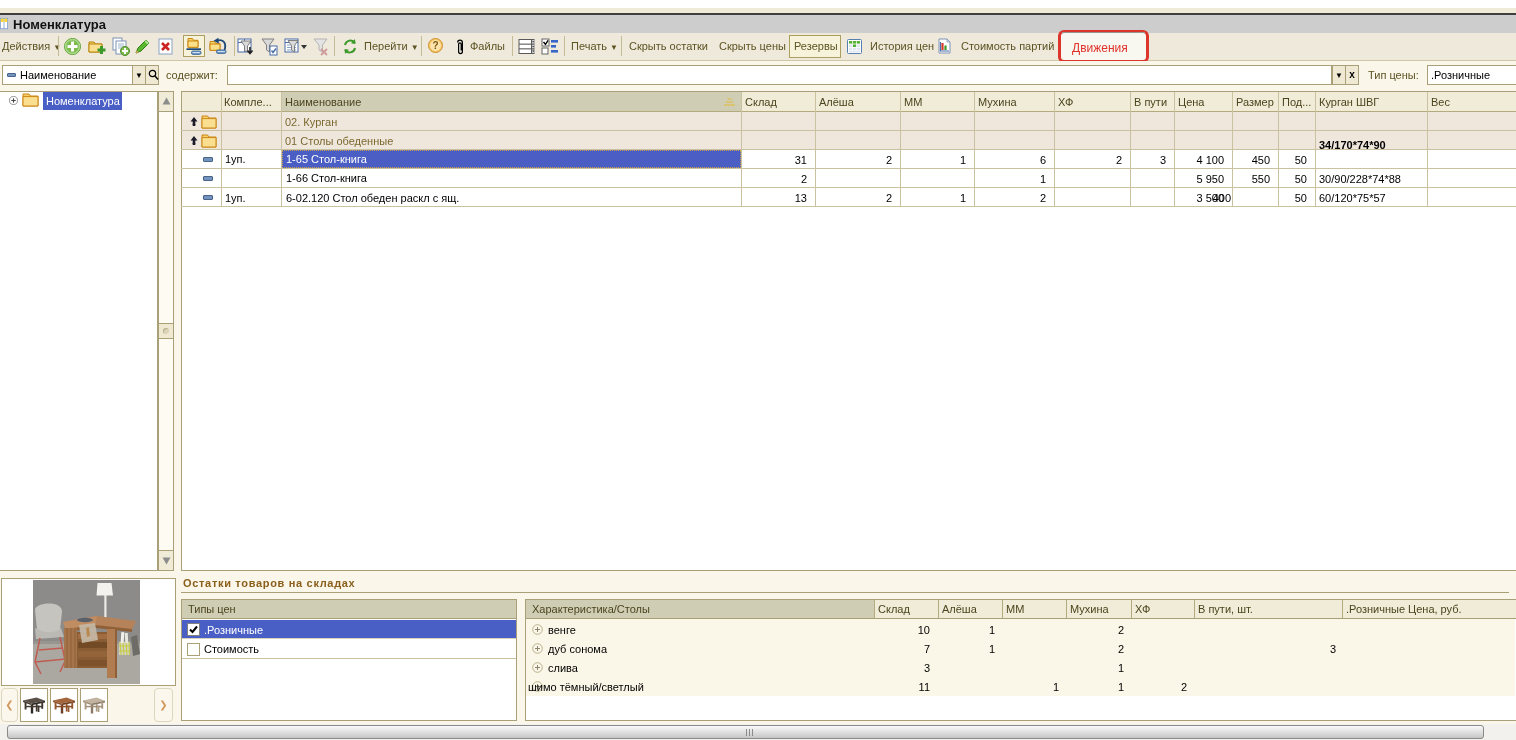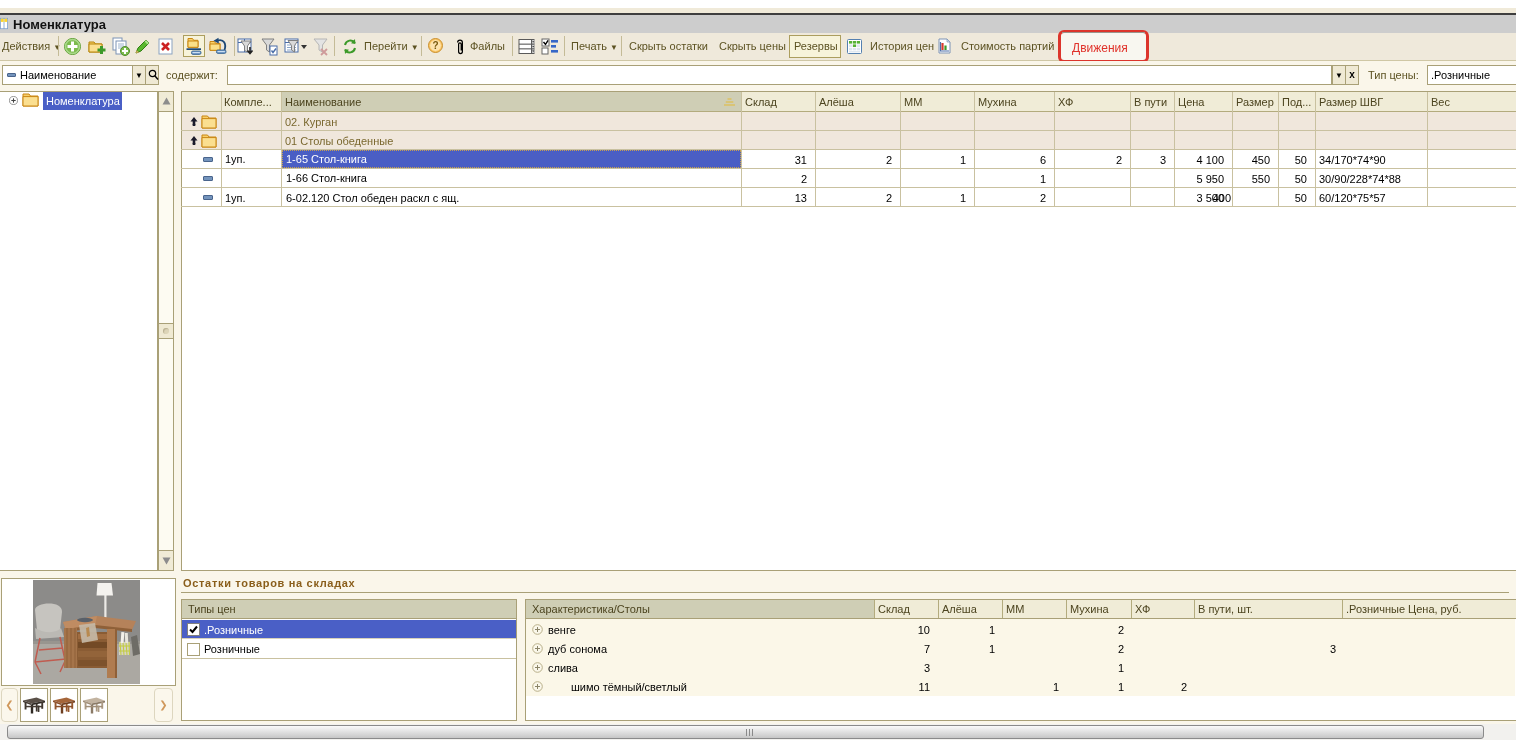--- a/index.html
+++ b/index.html
@@ -298,21 +298,21 @@
     </svg>
     <div class="abs t11" style="left:745px;top:96px;color:#4c441f;">Склад</div>
     <div class="abs t11" style="left:819px;top:96px;color:#4c441f;">Алёша</div>
     <div class="abs t11" style="left:904px;top:96px;color:#4c441f;">ММ</div>
     <div class="abs t11" style="left:978px;top:96px;color:#4c441f;">Мухина</div>
     <div class="abs t11" style="left:1058px;top:96px;color:#4c441f;">ХФ</div>
     <div class="abs t11" style="left:1134px;top:96px;color:#4c441f;">В пути</div>
     <div class="abs t11" style="left:1178px;top:96px;color:#4c441f;">Цена</div>
     <div class="abs t11" style="left:1236px;top:96px;color:#4c441f;">Размер</div>
     <div class="abs t11" style="left:1282px;top:96px;color:#4c441f;">Под...</div>
-    <div class="abs t11" style="left:1319px;top:96px;color:#4c441f;">Размер ШВГ</div>
+    <div class="abs t11" style="left:1319px;top:96px;color:#4c441f;">Курган ШВГ</div>
     <div class="abs t11" style="left:1431px;top:96px;color:#4c441f;">Вес</div>
 
     <svg class="abs" style="left:190px;top:116px;" width="8" height="13" viewBox="0 0 8 13">
         <path d="M4 1 L7.5 5.5 5.3 5.5 5.3 9 5.3 9 2.7 9 2.7 5.5 0.5 5.5 Z" fill="#1a1a2a"></path>
         <rect x="2.7" y="8" width="2.6" height="2" fill="#1a1a2a"></rect>
       </svg>
     <svg class="abs" style="left:201px;top:115px;" width="16" height="14" viewBox="0 0 16 14">
       <path d="M1 1 l5.5 0 1.5 2 7 0 0 10 -14 0 z" fill="#f7cf6a" stroke="#c98613"></path>
       <path d="M1 3.6 h14 v9.4 h-14 z" fill="#fbdf90" stroke="#c98613"></path>
     </svg>
@@ -334,21 +334,21 @@
     <div class="abs t11" style="left:286px;top:153px;color:#fff;">1-65 Стол-книга</div>
     <div class="cell num" style="left:741px;top:151px;width:70px;">31</div>
     <div class="cell num" style="left:815px;top:151px;width:81px;">2</div>
     <div class="cell num" style="left:900px;top:151px;width:70px;">1</div>
     <div class="cell num" style="left:974px;top:151px;width:76px;">6</div>
     <div class="cell num" style="left:1054px;top:151px;width:72px;">2</div>
     <div class="cell num" style="left:1130px;top:151px;width:40px;">3</div>
     <div class="cell num" style="left:1174px;top:151px;width:54px;">4 100</div>
     <div class="cell num" style="left:1232px;top:151px;width:42px;">450</div>
     <div class="cell num" style="left:1278px;top:151px;width:33px;">50</div>
-    <div class="cell" style="left:1315px;top:151px;width:112px;">34/170*74*90</div>
+    <div class="cell" style="left:1315px;top:136px;width:112px;font-weight:bold;">34/170*74*90</div>
 
     <div class="abs" style="left:203px;top:176px;width:10px;height:5px;background:#7494bc;border:1px solid #49648c;border-radius:1px;box-sizing:border-box;"></div>
     <div class="abs t11" style="left:286px;top:172px;">1-66 Стол-книга</div>
     <div class="cell num" style="left:741px;top:170px;width:70px;">2</div>
     <div class="cell num" style="left:974px;top:170px;width:76px;">1</div>
     <div class="cell num" style="left:1174px;top:170px;width:54px;">5 950</div>
     <div class="cell num" style="left:1232px;top:170px;width:42px;">550</div>
     <div class="cell num" style="left:1278px;top:170px;width:33px;">50</div>
     <div class="cell" style="left:1315px;top:170px;width:112px;">30/90/228*74*88</div>
 
@@ -457,21 +457,21 @@
     <div class="abs" style="left:182px;top:600px;width:334px;height:19px;background:#cfceb5;border-bottom:1px solid #a9a077;box-sizing:border-box;"></div>
     <div class="abs t11" style="left:188px;top:603px;color:#4c441f;">Типы цен</div>
     <div class="abs" style="left:182px;top:620px;width:334px;height:18px;background:#4a5fc6;"></div>
     <div class="abs" style="left:187px;top:623px;width:13px;height:13px;background:#fff;box-sizing:border-box;border:1px solid #808080;"></div>
     <svg class="abs" style="left:189px;top:625px;" width="9" height="9" viewBox="0 0 9 9">
         <path d="M1 4.5 L3.5 7 8 1.5" fill="none" stroke="#000" stroke-width="2"></path>
       </svg>
     <div class="abs t11" style="left:204px;top:624px;color:#fff;">.Розничные</div>
     <div class="hline" style="left:182px;top:638px;width:334px;background:#d8d2ba;"></div>
     <div class="abs" style="left:187px;top:643px;width:13px;height:13px;background:#fff;box-sizing:border-box;border:1px solid #a9a077;"></div>
-    <div class="abs t11" style="left:204px;top:643px;">Розничные</div>
+    <div class="abs t11" style="left:204px;top:643px;">Стоимость</div>
     <div class="hline" style="left:182px;top:658px;width:334px;background:#c9c1a0;"></div>
 
     <div class="panel" style="left:525px;top:599px;width:991px;height:122px;border-right:none;background:#fff;"></div>
     <div class="abs" style="left:526px;top:600px;width:990px;height:19px;background:#f0ecd7;border-bottom:1px solid #a9a077;box-sizing:border-box;"></div>
     <div class="abs" style="left:526px;top:600px;width:348px;height:18px;background:#cfceb5;"></div>
     <div class="abs t11" style="left:532px;top:603px;color:#4c441f;">Характеристика/Столы</div>
     <div class="vline" style="left:874px;top:600px;height:18px;background:#b3ab7d;"></div>
     <div class="abs t11" style="left:878px;top:603px;color:#4c441f;">Склад</div>
     <div class="vline" style="left:938px;top:600px;height:18px;background:#b3ab7d;"></div>
     <div class="abs t11" style="left:942px;top:603px;color:#4c441f;">Алёша</div>
@@ -513,21 +513,21 @@
           <line x1="5.5" y1="3" x2="5.5" y2="8" stroke="#8a8468" stroke-width="1"></line>
         </svg>
       <div class="abs t11" style="left:548px;top:662px;">слива</div>
       <div class="cell num" style="left:874px;top:659px;width:60px;">3</div>
       <div class="cell num" style="left:1066px;top:659px;width:62px;">1</div>
       <svg class="abs" style="left:532px;top:681px;" width="11" height="11" viewBox="0 0 11 11">
           <circle cx="5.5" cy="5.5" r="4.8" fill="#faf7ea" stroke="#b9b08a"></circle>
           <line x1="3" y1="5.5" x2="8" y2="5.5" stroke="#8a8468" stroke-width="1"></line>
           <line x1="5.5" y1="3" x2="5.5" y2="8" stroke="#8a8468" stroke-width="1"></line>
         </svg>
-      <div class="abs t11" style="left:571px;top:681px;">шимо тёмный/светлый</div>
+      <div class="abs t11" style="left:528px;top:681px;">шимо тёмный/светлый</div>
       <div class="cell num" style="left:874px;top:678px;width:60px;">11</div>
       <div class="cell num" style="left:1002px;top:678px;width:61px;">1</div>
       <div class="cell num" style="left:1066px;top:678px;width:62px;">1</div>
       <div class="cell num" style="left:1131px;top:678px;width:60px;">2</div>
     </div>
   </div>
 
   <div id="hscroll">
     <div class="abs" style="left:0;top:724px;width:1516px;height:16px;background:#f2f1ee;"></div>
     <div class="abs" style="left:7px;top:725px;width:1477px;height:14px;border:1px solid #8a8a8a;border-radius:3px;background:linear-gradient(#fafafa,#c6c6c6);box-sizing:border-box;"></div>

